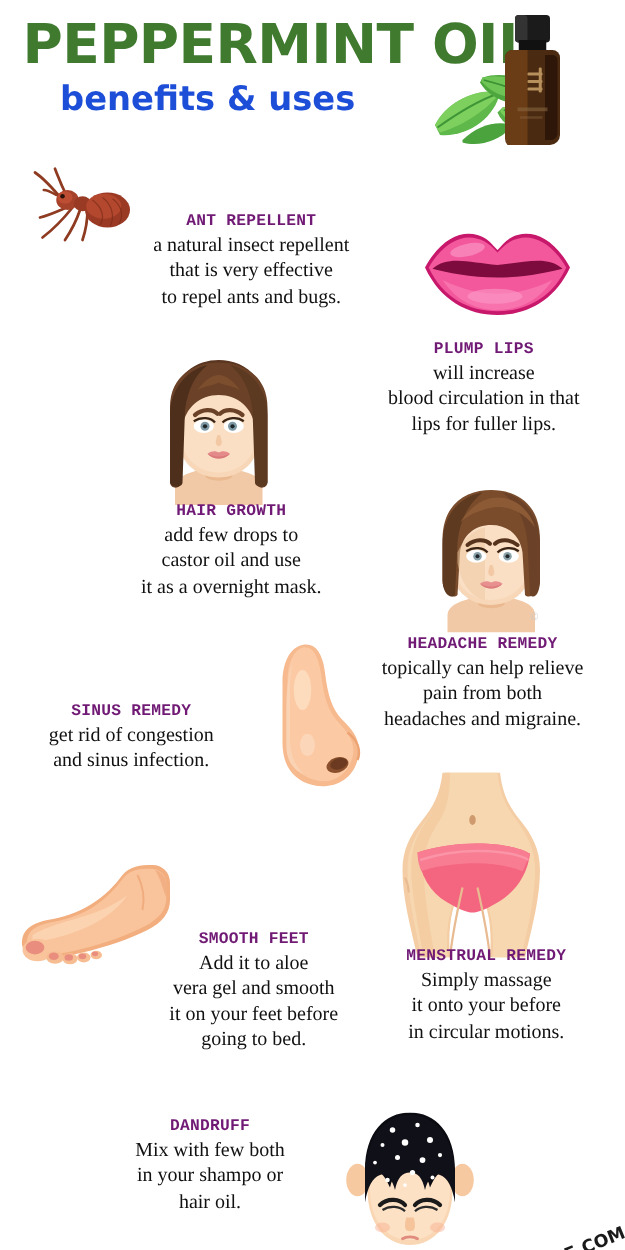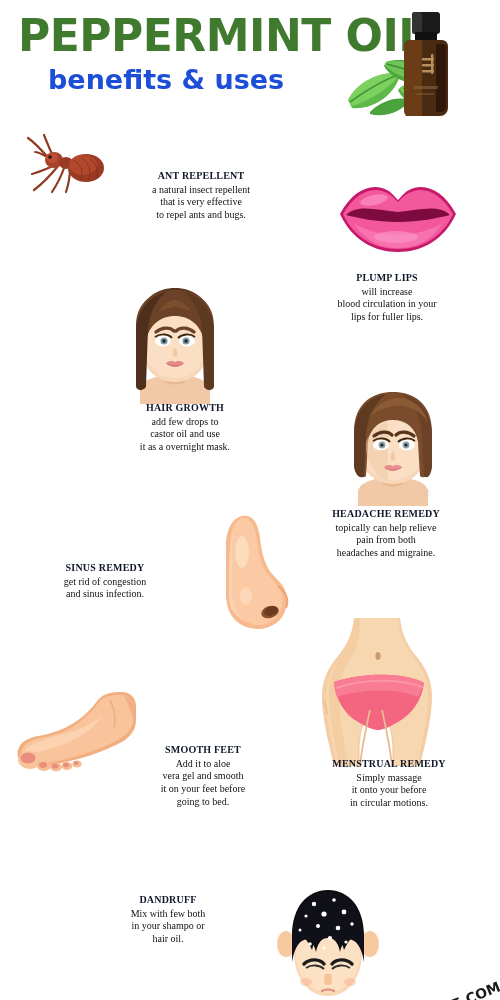--- a/index.html
+++ b/index.html
@@ -22,29 +22,29 @@
   }
   .subtitle{
     position:absolute;left:48px;top:66px;width:300px;
     font-size:27px;font-weight:bold;color:#1d4ed8;line-height:1;
     font-family:"DejaVu Sans","Liberation Sans",sans-serif;
   }
 
   
   .block{position:absolute;text-align:center;}
   .head{
-    color:#0f172a;font-weight:bold;
-    font-family:Liberation Serif, serif;
-    font-size:10px;letter-spacing:0.2px;line-height:1.15;
+    color:#701a75;font-weight:bold;
+    font-family:Liberation Mono, monospace;
+    font-size:13px;letter-spacing:0.2px;line-height:1.15;
     margin:0 0 2px 0;white-space:nowrap;
   }
   .body-txt{
     color:#111111;
     font-family:"Liberation Serif","DejaVu Serif",serif;
-    font-size:10px;line-height:1.28;
+    font-size:16px;line-height:1.28;
   }
   .body-txt div{white-space:nowrap;}
 
   
   .art{position:absolute;}
   .art svg{display:block;}
 
   
   .watermark{
     position:absolute;right:-6px;bottom:-4px;width:190px;height:58px;
@@ -152,21 +152,21 @@
       <path d="M20 42 C36 50 52 53 64 53 C76 53 92 50 108 42 C96 60 80 66 64 66 C48 66 32 60 20 42 Z" fill="#f872ad"></path>
       <ellipse cx="40" cy="18" rx="14" ry="5" fill="#fa8fc0" opacity="0.75" transform="rotate(-12 40 18)"></ellipse>
       <ellipse cx="62" cy="55" rx="22" ry="6" fill="#fb9ac8" opacity="0.6"></ellipse>
     </svg>
   </div>
 
   <div class="block" style="left:276px;top:272px;width:222px;">
     <div class="head">PLUMP LIPS</div>
     <div class="body-txt">
       <div>will increase</div>
-      <div>blood circulation in your</div>
+      <div>blood circulation in that</div>
       <div>lips for fuller lips.</div>
     </div>
   </div>
 
   <div class="art" style="left:116px;top:286px;">
     <svg width="118" height="118" viewBox="0 0 118 118">
       <path d="M24 104 C24 96 34 92 44 90 L74 90 C84 92 94 96 94 104 L94 118 L24 118 Z" fill="#f2c9a6"></path>
       <path d="M48 72 h22 v22 c0 6 -22 6 -22 0 z" fill="#eab98f"></path>
       <path d="M26 40 C26 14 44 6 59 6 C74 6 92 14 92 40 L92 62 C92 82 78 96 59 96 C40 96 26 82 26 62 Z" fill="#f7d7b8"></path>
       <path d="M28 44 C28 18 44 9 59 9 C74 9 90 18 90 44 L90 60 C90 78 77 92 59 92 C41 92 28 78 28 60 Z" fill="#fadfc4"></path>

